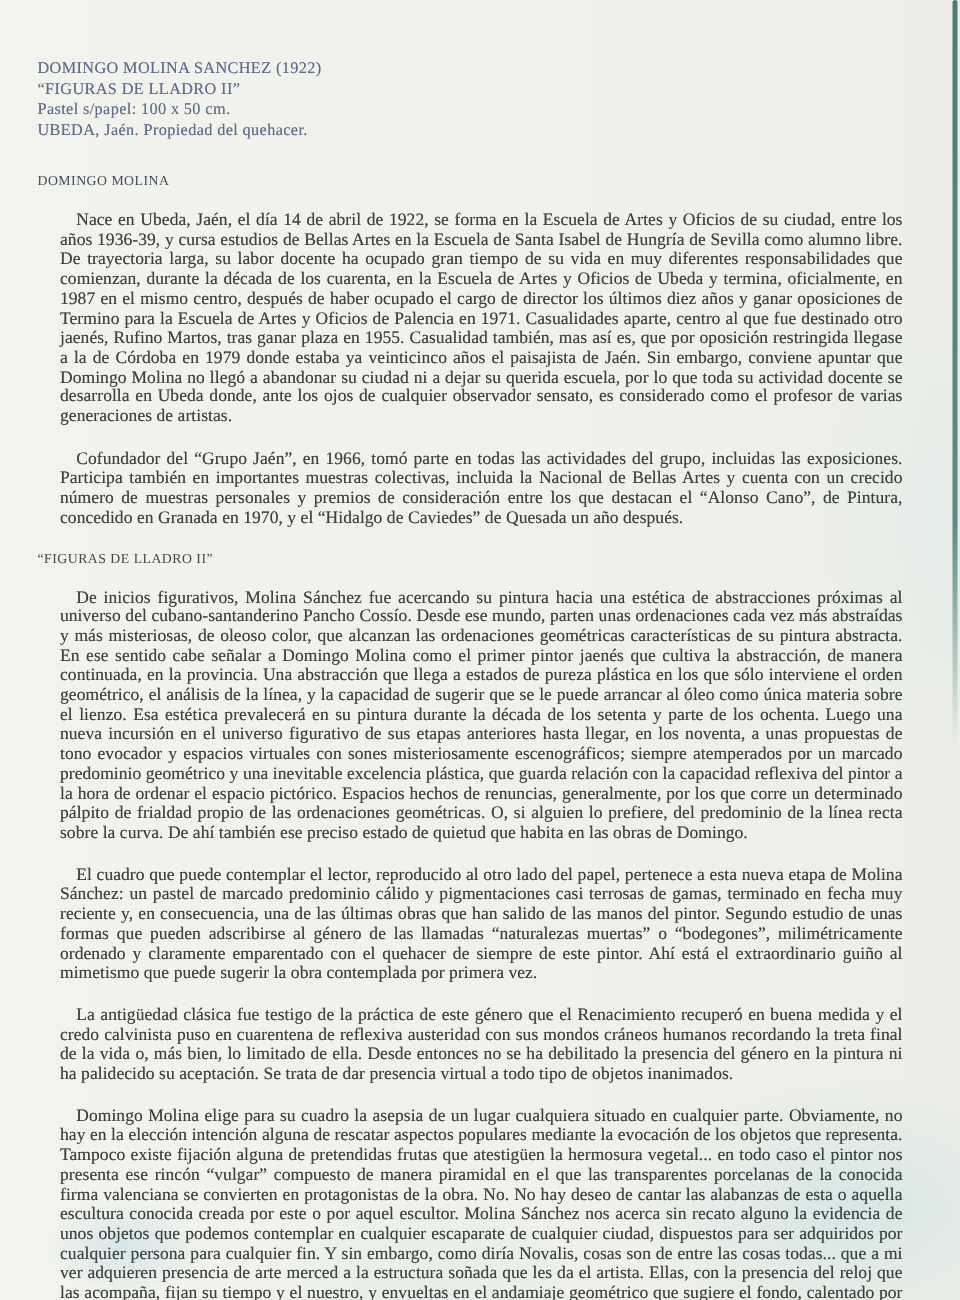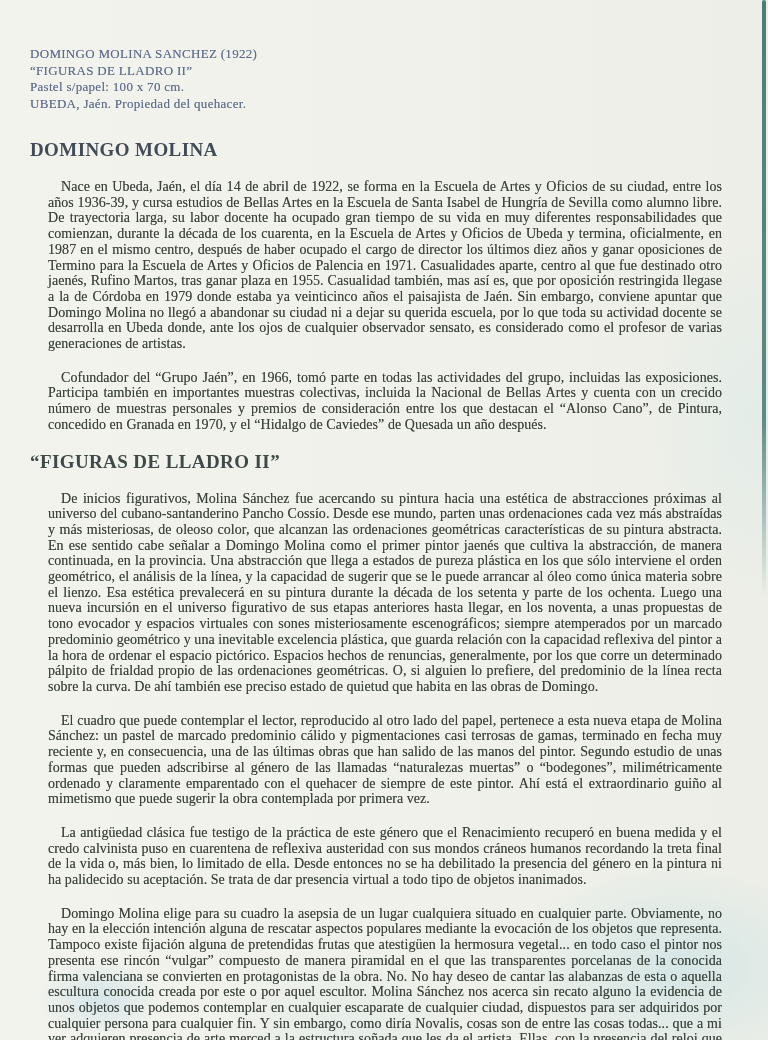--- a/index.html
+++ b/index.html
@@ -43,22 +43,22 @@
   .caption {
     font-size: 13px;
     line-height: 16.5px;
     letter-spacing: 0.3px;
     color: #5e6c8c;
     text-shadow: 0 0 0.4px rgba(94,108,140,0.55);
   }
   .caption div { margin: 0; }
   .heading {
     margin: 0;
-    font-size: 19px;
-    font-weight: bold;
+    font-size: 11px;
+    font-weight: normal;
     letter-spacing: 0.4px;
     color: #414c58;
   }
   .heading-bio { margin-top: 27px; }
   .heading-work { margin-top: 15px; color: #3e4a47; }
   .body-block { margin-top: 17px; }
   .body-block p {
     margin: 18px;
     font-size: 14px;
     line-height: 15.7px;
@@ -80,21 +80,21 @@
 <body>
 
 <div class="page">
   <div class="scan-edge"></div>
 
   <div class="content">
 
     <div class="caption">
       <div>DOMINGO MOLINA SANCHEZ (1922)</div>
       <div>“FIGURAS DE LLADRO II”</div>
-      <div>Pastel s/papel: 100 x 70 cm.</div>
+      <div>Pastel s/papel: 100 x 50 cm.</div>
       <div>UBEDA, Jaén. Propiedad del quehacer.</div>
     </div>
 
     <h2 class="heading heading-bio">DOMINGO MOLINA</h2>
 
     <div class="body-block">
       <p>Nace en Ubeda, Jaén, el día 14 de abril de 1922, se forma en la Escuela de Artes y Oficios de su ciudad, entre los años 1936-39, y cursa estudios de Bellas Artes en la Escuela de Santa Isabel de Hungría de Sevilla como alumno libre. De trayectoria larga, su labor docente ha ocupado gran tiempo de su vida en muy diferentes responsabilidades que comienzan, durante la década de los cuarenta, en la Escuela de Artes y Oficios de Ubeda y termina, oficialmente, en 1987 en el mismo centro, después de haber ocupado el cargo de director los últimos diez años y ganar oposiciones de Termino para la Escuela de Artes y Oficios de Palencia en 1971. Casualidades aparte, centro al que fue destinado otro jaenés, Rufino Martos, tras ganar plaza en 1955. Casualidad también, mas así es, que por oposición restringida llegase a la de Córdoba en 1979 donde estaba ya veinticinco años el paisajista de Jaén. Sin embargo, conviene apuntar que Domingo Molina no llegó a abandonar su ciudad ni a dejar su querida escuela, por lo que toda su actividad docente se desarrolla en Ubeda donde, ante los ojos de cualquier observador sensato, es considerado como el profesor de varias generaciones de artistas.</p>
       <p>Cofundador del “Grupo Jaén”, en 1966, tomó parte en todas las actividades del grupo, incluidas las exposiciones. Participa también en importantes muestras colectivas, incluida la Nacional de Bellas Artes y cuenta con un crecido número de muestras personales y premios de consideración entre los que destacan el “Alonso Cano”, de Pintura, concedido en Granada en 1970, y el “Hidalgo de Caviedes” de Quesada un año después.</p>
     </div>
 

